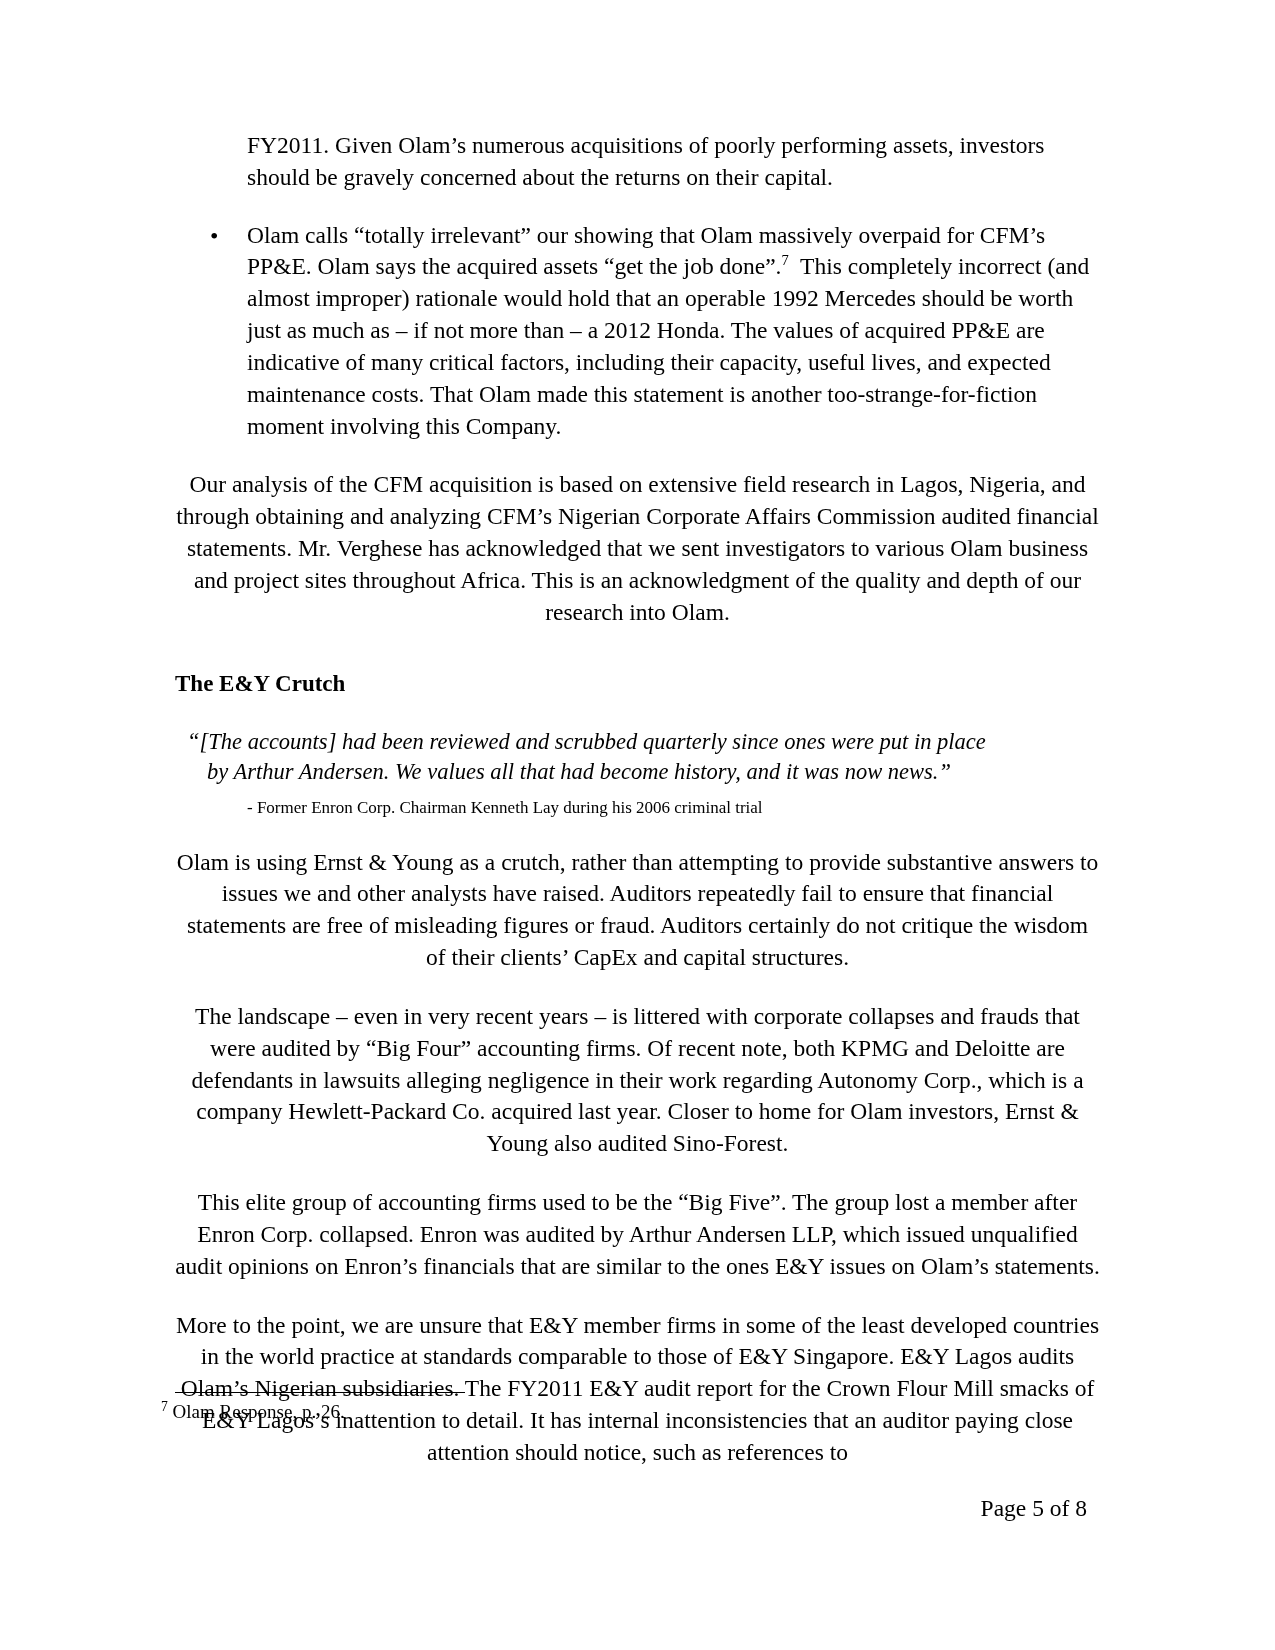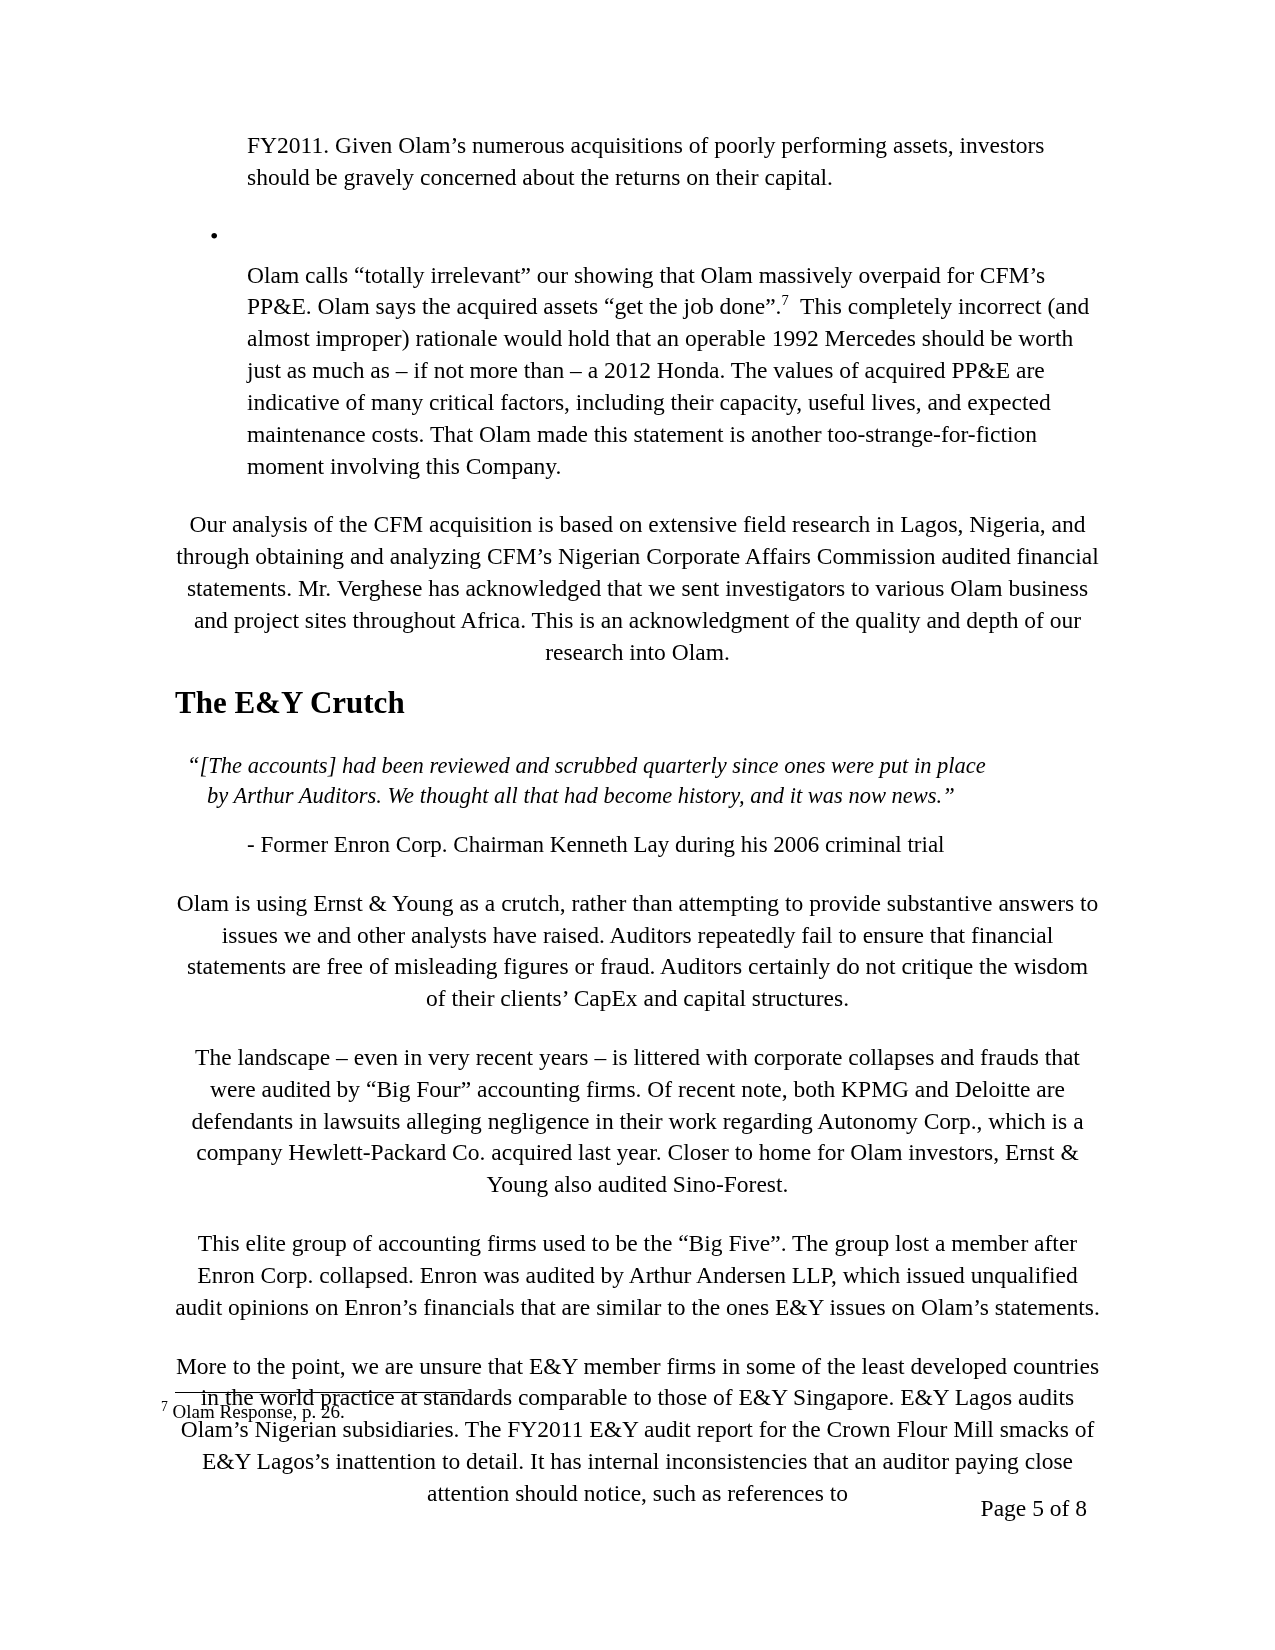--- a/index.html
+++ b/index.html
@@ -40,47 +40,46 @@
     line-height: 1.355;
   }
   .bullet-mark {
     width: 37px;
     flex: 0 0 37px;
     font-size: 24px;
     line-height: 1.355;
   }
   .bullet-body {
     flex: 1 1 auto;
-    margin-top: 40px;
   }
   .para {
     margin-top: 27px;
     text-align: center;
   }
   .section-head {
-    margin-top: 16px;
+    margin-top: 42px;
     font-weight: bold;
-    font-size: 31px;
+    font-size: 23px;
   }
   .quote-block {
     margin-top: 30px;
     margin-left: 12px;
     margin-right: 8px;
     font-style: italic;
     font-size: 22.5px;
     line-height: 1.34;
   }
   .quote-line2 {
     margin-left: 20px;
   }
   .quote-attrib {
     font-style: normal;
     margin-left: 60px;
-    margin-top: 19px;
-    font-size: 23px;
+    margin-top: 10px;
+    font-size: 17px;
   }
   sup {
     font-size: 0.62em;
     vertical-align: super;
     line-height: 0;
   }
   .footnote-rule {
     position: absolute;
     left: 175px;
     top: 1392px;
@@ -116,21 +115,21 @@
     <div class="bullet-mark">•</div>
     <div class="bullet-body"><span>Olam calls “totally irrelevant” our showing that Olam massively overpaid for CFM’s PP&amp;E.  Olam says the acquired assets “get the job done”.</span><sup>7</sup>&nbsp; <span>This completely incorrect (and almost improper) rationale would hold that an operable 1992 Mercedes should be worth just as much as – if not more than – a 2012 Honda.  The values of acquired PP&amp;E are indicative of many critical factors, including their capacity, useful lives, and expected maintenance costs.  That Olam made this statement is another too-strange-for-fiction moment involving this Company.</span></div>
   </div>
 
   <div class="body-text para">Our analysis of the CFM acquisition is based on extensive field research in Lagos, Nigeria, and through obtaining and analyzing CFM’s Nigerian Corporate Affairs Commission audited financial statements.  Mr. Verghese has acknowledged that we sent investigators to various Olam business and project sites throughout Africa.  This is an acknowledgment of the quality and depth of our research into Olam.</div>
 
   <div class="section-head">The E&amp;Y Crutch</div>
 
   <div class="quote-block">
     <div>“[The accounts] had been reviewed and scrubbed quarterly since ones were put in place</div>
-    <div class="quote-line2">by Arthur Auditors. We thought all that had become history, and it was now news.”</div>
+    <div class="quote-line2">by Arthur Andersen. We values all that had become history, and it was now news.”</div>
     <div class="quote-attrib">- Former Enron Corp. Chairman Kenneth Lay during his 2006 criminal trial</div>
   </div>
 
   <div class="body-text para">Olam is using Ernst &amp; Young as a crutch, rather than attempting to provide substantive answers to issues we and other analysts have raised.  Auditors repeatedly fail to ensure that financial statements are free of misleading figures or fraud.  Auditors certainly do not critique the wisdom of their clients’ CapEx and capital structures.</div>
 
   <div class="body-text para">The landscape – even in very recent years – is littered with corporate collapses and frauds that were audited by “Big Four” accounting firms.  Of recent note, both KPMG and Deloitte are defendants in lawsuits alleging negligence in their work regarding Autonomy Corp., which is a company Hewlett-Packard Co. acquired last year.  Closer to home for Olam investors, Ernst &amp; Young also audited Sino-Forest.</div>
 
   <div class="body-text para">This elite group of accounting firms used to be the “Big Five”.  The group lost a member after Enron Corp. collapsed.  Enron was audited by Arthur Andersen LLP, which issued unqualified audit opinions on Enron’s financials that are similar to the ones E&amp;Y issues on Olam’s statements.</div>
 
   <div class="body-text para">More to the point, we are unsure that E&amp;Y member firms in some of the least developed countries in the world practice at standards comparable to those of E&amp;Y Singapore.  E&amp;Y Lagos audits Olam’s Nigerian subsidiaries.  The FY2011 E&amp;Y audit report for the Crown Flour Mill smacks of E&amp;Y Lagos’s inattention to detail.  It has internal inconsistencies that an auditor paying close attention should notice, such as references to</div>

